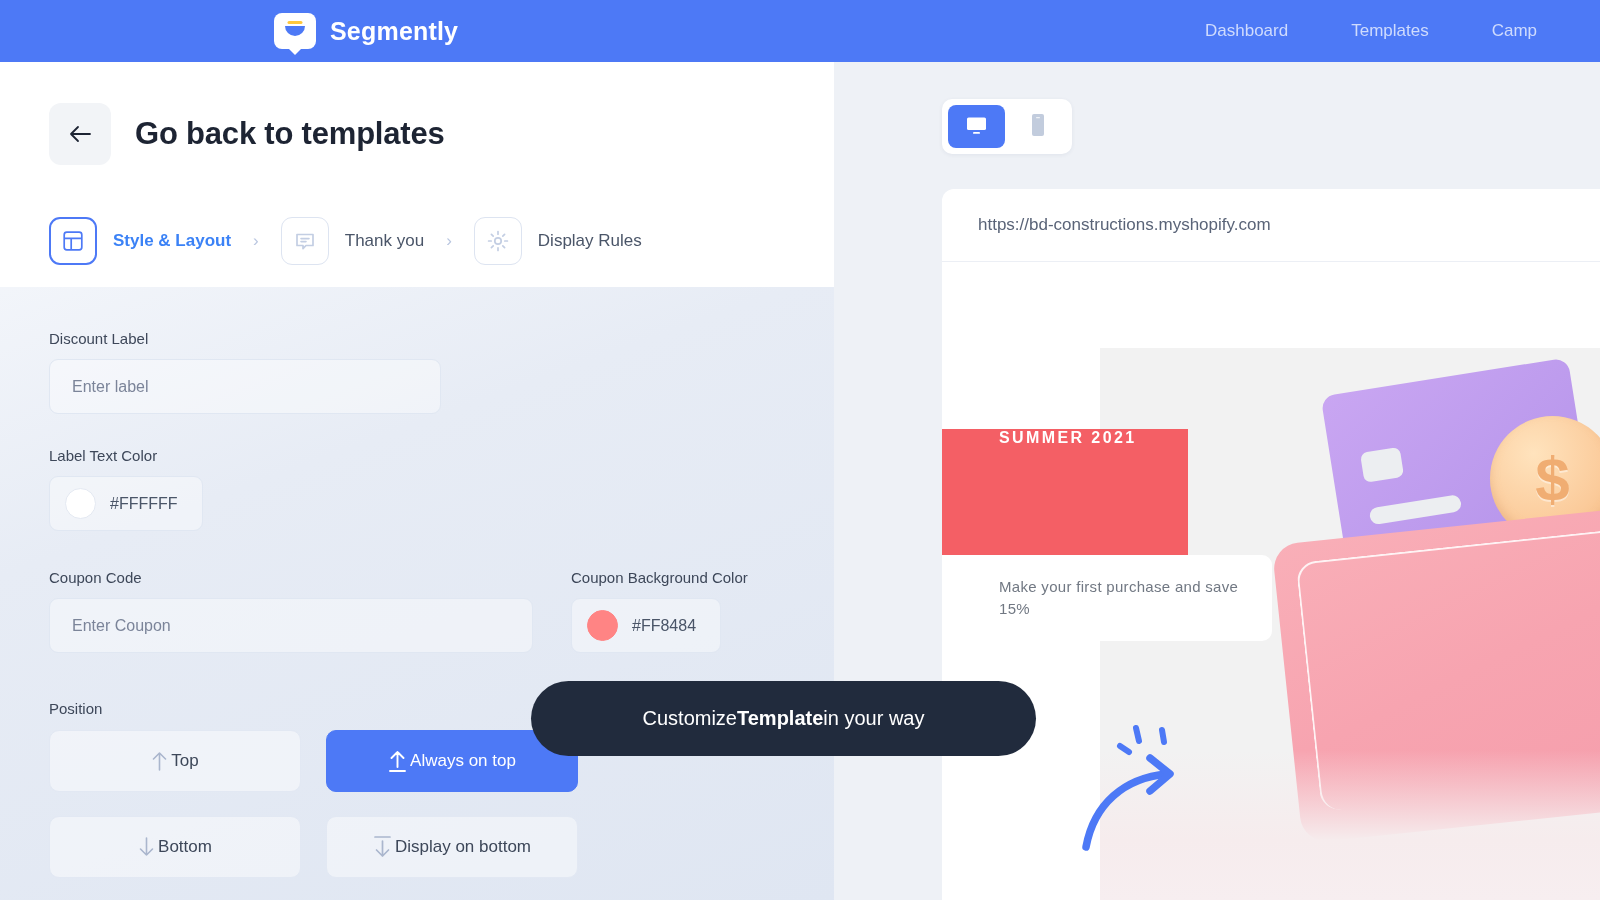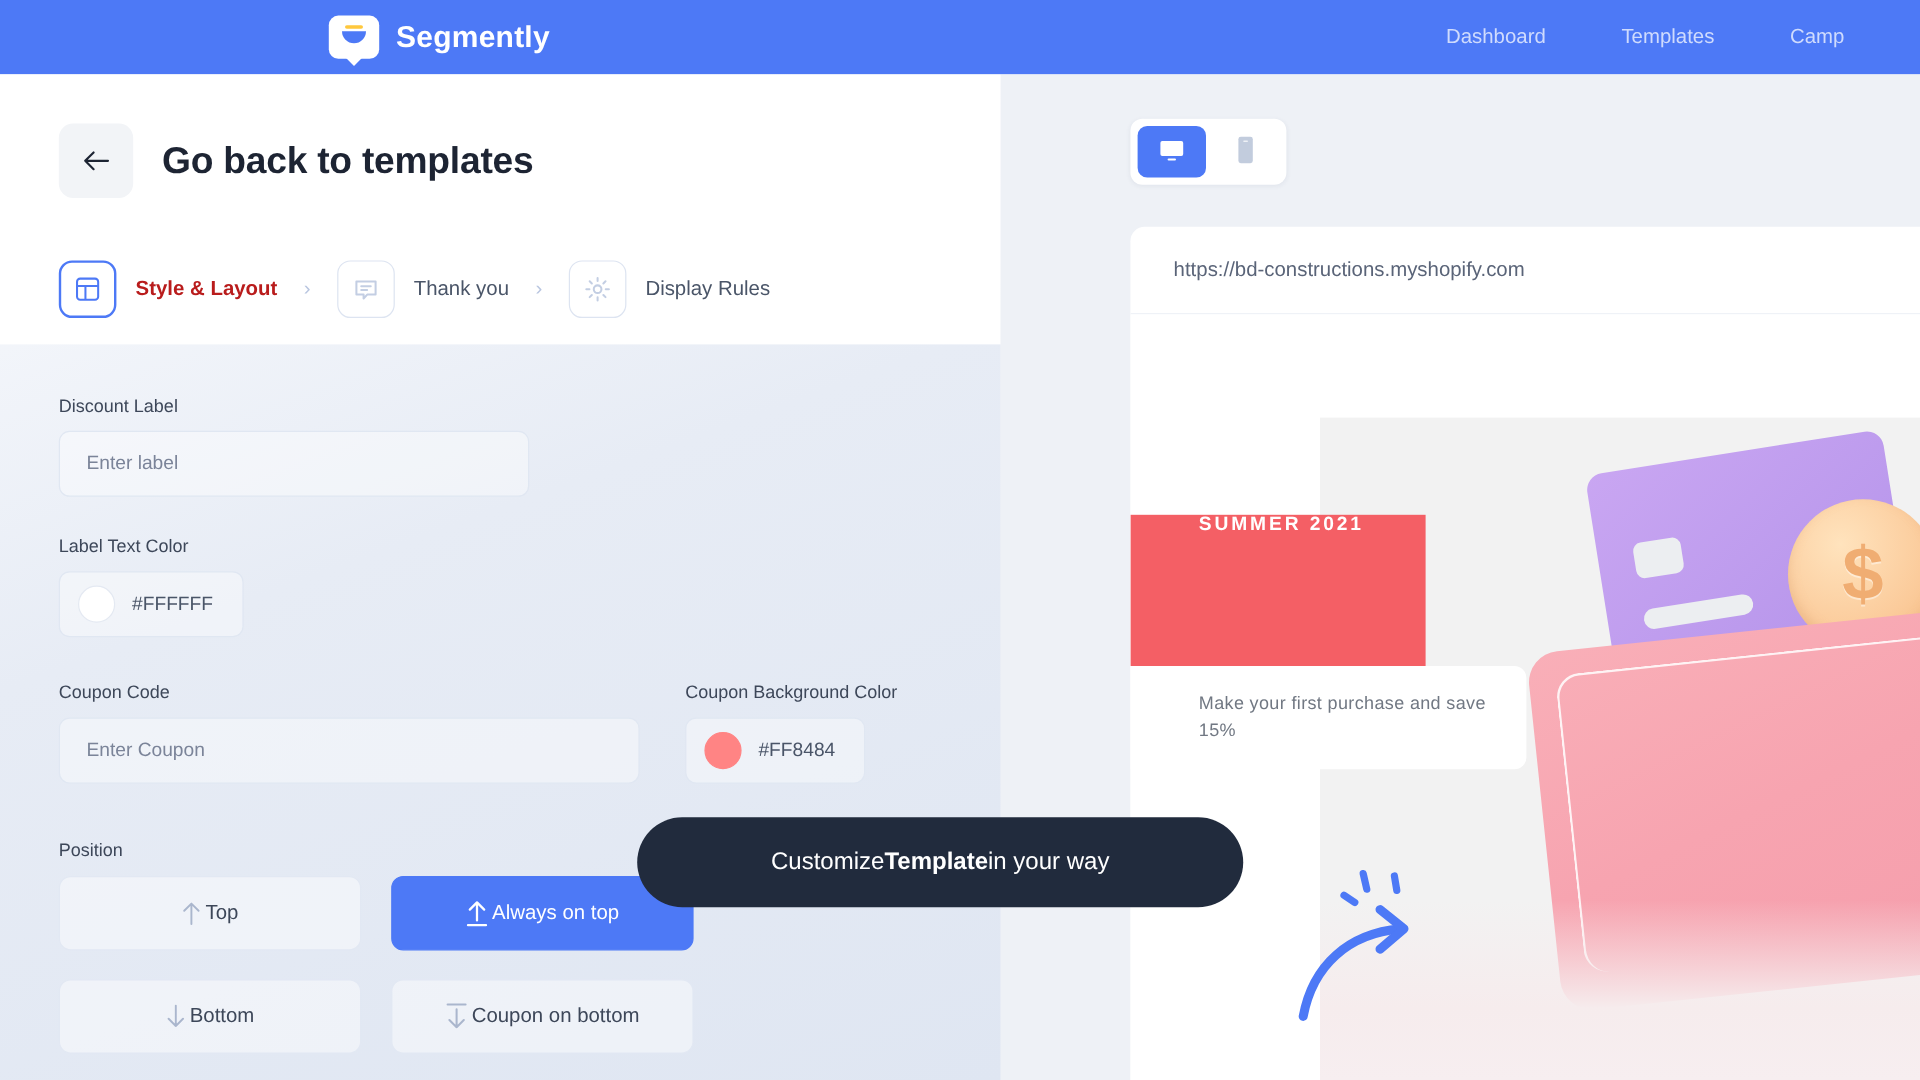--- a/index.html
+++ b/index.html
@@ -64,21 +64,21 @@
   
   .stepper { position: absolute; top: 155px; left: 49px; display: flex; align-items: center; }
   .step { display: flex; align-items: center; gap: 16px; }
   .step-ico {
     width: 48px; height: 48px; border-radius: 11px;
     display: flex; align-items: center; justify-content: center;
     border: 1.6px solid #dde4f1; background: #ffffff;
   }
   .step.active .step-ico { border-color: #4d79f6; border-width: 2px; }
   .step-label { font-size: 17px; color: #4a5568; white-space: nowrap; }
-  .step.active .step-label { color: #b91c1c; font-weight: 600; }
+  .step.active .step-label { color: #3b82f6; font-weight: 600; }
   .chev { margin: 0 22px; color: #b9c6e0; font-size: 17px; }
 
   
   .form { position: absolute; top: 268px; left: 0; width: 834px; }
   .field-label { font-size: 15px; color: #3d4759; margin-bottom: 12px; }
   .txt-input {
     height: 55px; border: 1.4px solid #e0e7f2; border-radius: 9px;
     background: rgba(255,255,255,.40);
     display: flex; align-items: center; padding: 0 22px;
     color: #7b8499; font-size: 16px;
@@ -338,21 +338,21 @@
           </span>
           <span>Bottom</span>
         </div>
 
         <div class="pos-btn">
           <span class="pico">
             <svg width="19" height="24" viewBox="0 0 19 24" fill="none" stroke="#aab6cd" stroke-width="1.7" stroke-linecap="round" stroke-linejoin="round">
               <path d="M9.5 6v15M9.5 21l-6-6M9.5 21l6-6M2 2h15"></path>
             </svg>
           </span>
-          <span>Coupon on bottom</span>
+          <span>Display on bottom</span>
         </div>
 
       </div>
     </div>
 
   </div>
 </div>
 
 <div class="tooltip">
   <span>Customize </span>

